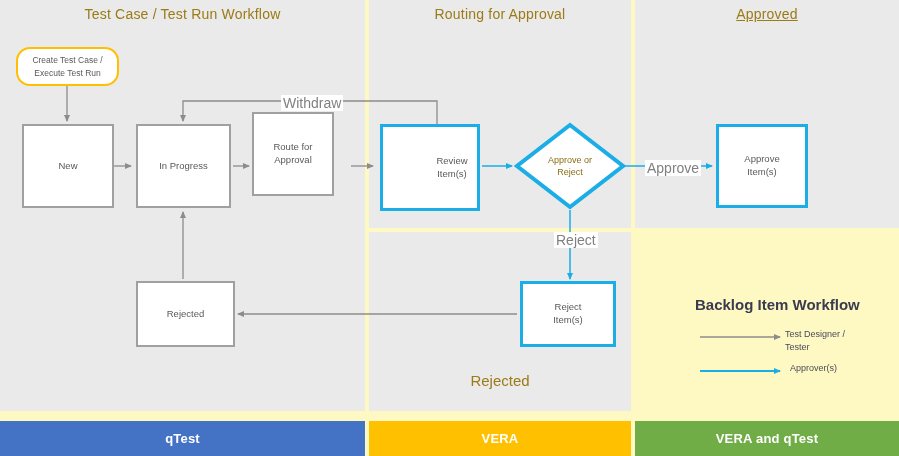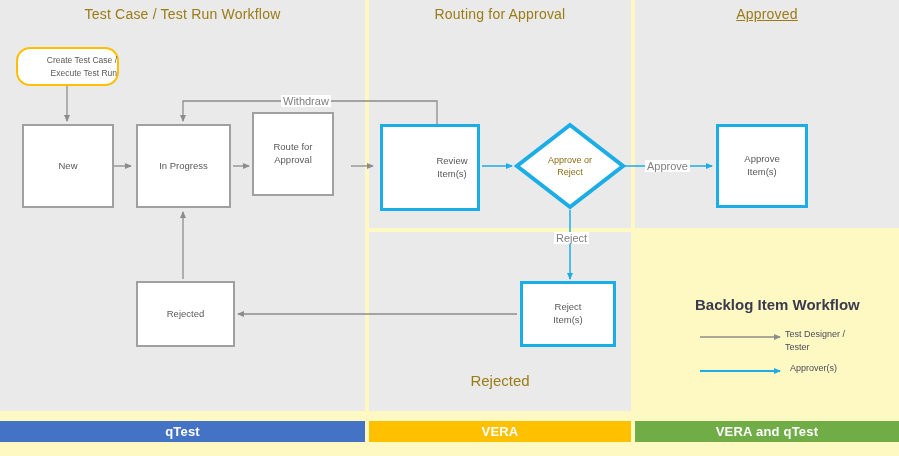--- a/index.html
+++ b/index.html
@@ -104,21 +104,21 @@
     left:0; top:0;
     width:899px; height:456px;
     pointer-events:none;
   }
 
   
   .edge-label{
     position:absolute;
     background:#ffffff;
     color:#808080;
-    font-size:11px;
+    font-size:14px;
     padding:0 2px;
     white-space:nowrap;
   }
 
   
   #legend{ position:absolute; left:640px; top:296px; width:250px; height:110px; }
   .legend-title{
     position:absolute; left:55px; top:0px;
     font-size:15px; font-weight:bold; color:#3b3b4f;
     white-space:nowrap;
@@ -128,21 +128,21 @@
     font-size:9px; color:#4a4a5a; line-height:1.4;
     white-space:pre-line;
   }
   #legend-text-1{ left:145px; top:32px; }
   #legend-text-2{ left:150px; top:66px; }
 
   
   .footer-bar{
     position:absolute;
     top:421px;
-    height:21px;
+    height:35px;
     display:flex;
     align-items:center;
     justify-content:center;
     color:#ffffff;
     font-weight:bold;
     font-size:13px;
     letter-spacing:.2px;
   }
   #bar-qtest  { left:0px;   width:365px; background:#4472c4; }
   #bar-vera   { left:369px; width:262px; background:#ffc000; }
@@ -196,21 +196,21 @@
     <path d="M570,210 L570,279" stroke="#1aade6" stroke-width="1.5" fill="none" marker-end="url(#arrow-blue)"></path>
 
     <path d="M517,314 L238,314" stroke="#8c8c8c" stroke-width="1.3" fill="none" marker-end="url(#arrow-gray)"></path>
 
     <path d="M183,279 L183,212" stroke="#8c8c8c" stroke-width="1.3" fill="none" marker-end="url(#arrow-gray)"></path>
 
     <path d="M700,337 L780,337" stroke="#8c8c8c" stroke-width="1.4" fill="none" marker-end="url(#arrow-gray)"></path>
     <path d="M700,371 L780,371" stroke="#1aade6" stroke-width="1.8" fill="none" marker-end="url(#arrow-blue)"></path>
   </svg>
 
-  <div class="start-node" style="left:16px; top:47px; width:103px; height:39px;text-align:right;">
+  <div class="start-node" style="left:16px; top:47px; width:103px; height:39px;">
     <span class="lbl">Create Test Case /
 Execute Test Run</span>
   </div>
 
   <div class="node gray" style="left:22px; top:124px; width:92px; height:84px;">
     <span class="lbl">New</span>
   </div>
 
   <div class="node gray" style="left:136px; top:124px; width:95px; height:84px;">
     <span class="lbl">In Progress</span>

